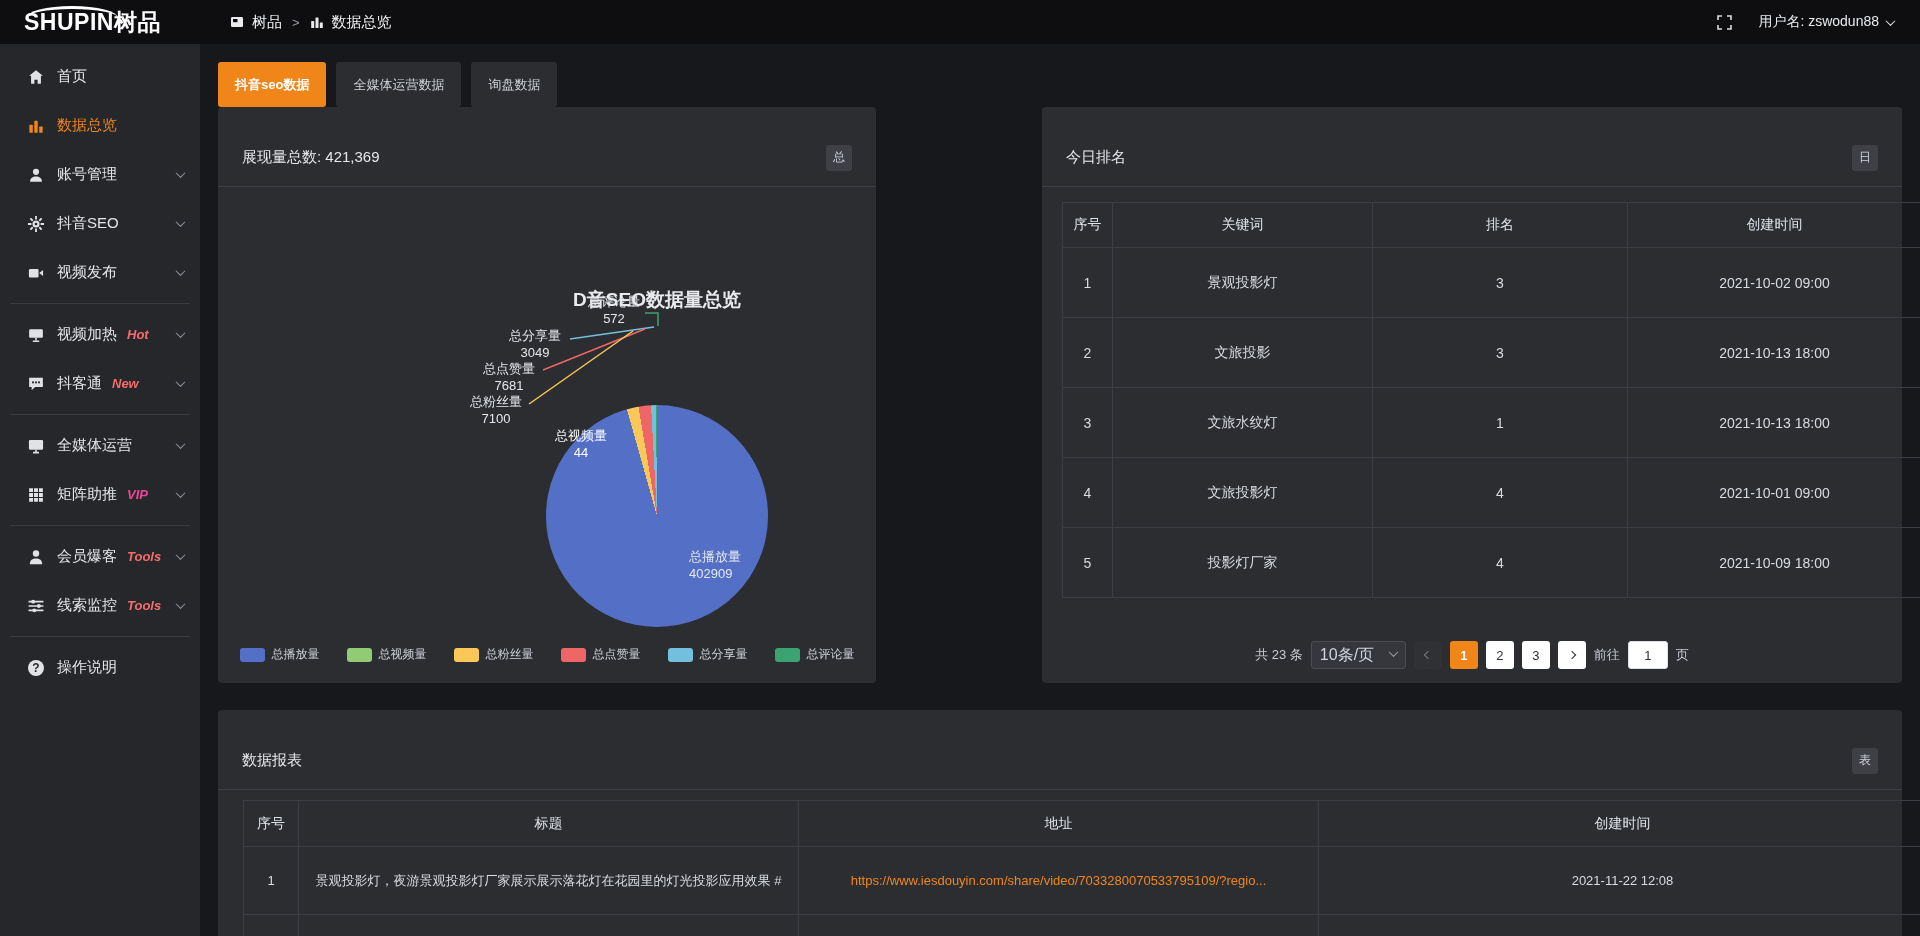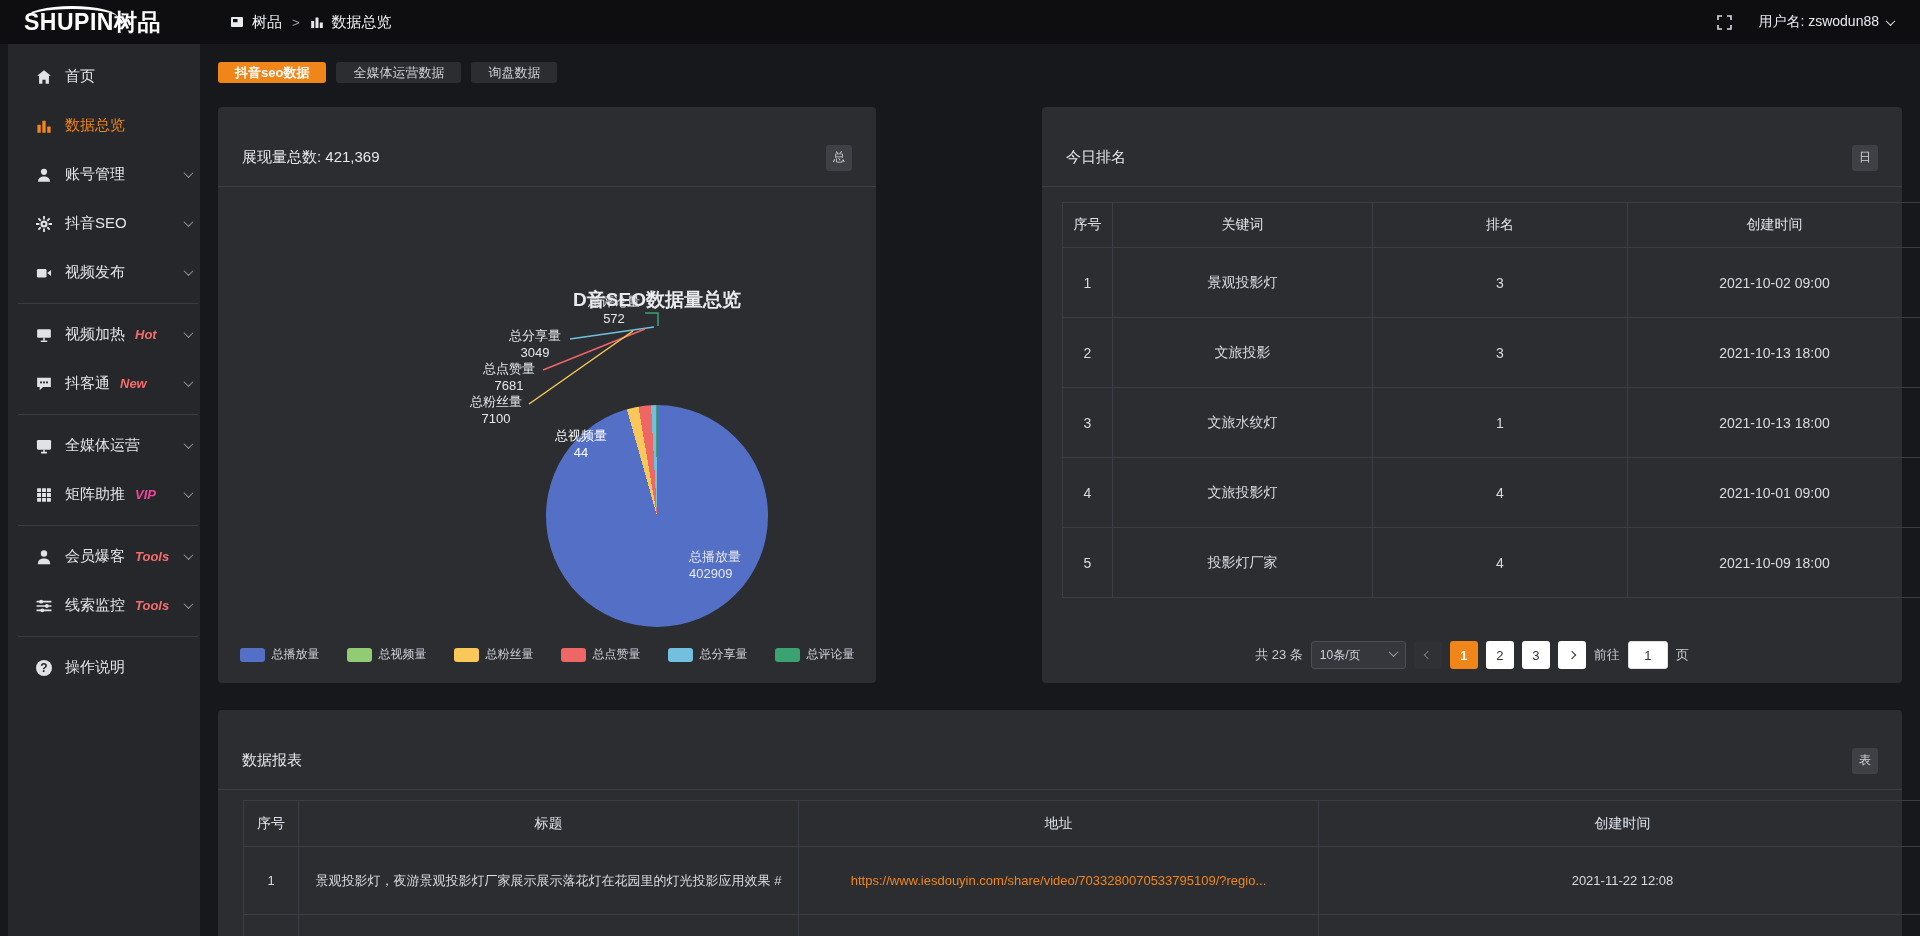--- a/index.html
+++ b/index.html
@@ -16,34 +16,34 @@
   .logo-arc{position:absolute;left:26px;top:-1px;width:92px;height:12px;border-top:3px solid #fff;border-radius:50% 50% 0 0/100% 100% 0 0;}
   .crumbs{display:flex;align-items:center;gap:8px;margin-left:30px;color:#eef0f3;font-size:15px;}
   .crumbs .sep{color:var(--muted);font-size:13px;margin:0 2px;}
   .mini-icon{display:inline-flex;width:14px;height:14px;color:#e8eaee;}
   .header-right{margin-left:auto;display:flex;align-items:center;gap:26px;padding-right:26px;color:#e8eaee;font-size:14px;}
   .fs-icon{display:inline-flex;width:15px;height:15px;cursor:pointer;color:#d9dce1;}
   .user-menu{display:flex;align-items:center;gap:8px;cursor:pointer;}
   .chev{width:7px;height:7px;border-right:1.5px solid currentColor;border-bottom:1.5px solid currentColor;transform:rotate(45deg) translate(-1px,-1px);display:inline-block;}
 
   
-  aside{position:absolute;left:0;top:44px;bottom:0;width:200px;background:var(--sidebar);padding-top:8px;margin-left:8px;}
+  aside{position:absolute;left:0;top:44px;bottom:0;width:200px;background:var(--sidebar);padding-top:8px;}
   .s-item{height:49px;display:flex;align-items:center;padding:0 16px 0 28px;color:#e3e5e9;font-size:15px;cursor:pointer;}
   .s-item .s-icon{width:16px;height:16px;display:inline-flex;margin-right:13px;color:#e0e2e6;flex:0 0 auto;}
   .s-item.active{color:var(--accent);}
   .s-item.active .s-icon{color:var(--accent);}
   .s-badge{font-size:13px;font-style:italic;font-weight:700;margin-left:10px;}
   .s-item .chev{margin-left:auto;color:#9096a0;}
   .s-div{height:1px;background:#3a3c42;margin:6px 10px;}
   .qmark{width:16px;height:16px;border-radius:50%;background:#e0e2e6;color:#26272b;font-size:12px;font-weight:700;display:inline-flex;align-items:center;justify-content:center;}
 
   
   main{position:absolute;left:200px;top:44px;right:0;bottom:0;background:var(--bg);overflow:hidden;}
   .tabs{position:absolute;left:18px;top:18px;display:flex;gap:10px;}
-  .tab{height:21px;padding:0 17px;border:none;border-radius:3px;background:#2b2d31;color:#cfd2d8;font-size:13px;cursor:pointer;}
+  .tab{height:45px;padding:0 17px;border:none;border-radius:3px;background:#2b2d31;color:#cfd2d8;font-size:13px;cursor:pointer;}
   .tab.active{background:var(--accent);color:#fff;font-weight:700;}
 
   .panel{position:absolute;background:var(--panel);border-radius:4px;}
   .panel-overview{left:18px;top:63px;width:658px;height:576px;}
   .panel-rank{left:842px;top:63px;width:860px;height:576px;}
   .panel-report{left:18px;top:666px;width:1684px;height:300px;}
   .panel-head{height:80px;padding:22px 24px 0;border-bottom:1px solid var(--border);display:flex;align-items:center;justify-content:space-between;color:#e6e8ec;font-size:15px;}
   .badge-btn{width:26px;height:26px;border-radius:3px;background:#3e4045;color:#ced2d9;font-size:12px;display:flex;align-items:center;justify-content:center;cursor:pointer;}
 
   
@@ -70,21 +70,21 @@
   .rank-table td{height:70px;}
   .report-table{position:absolute;left:25px;right:25px;top:90px;}
   .report-table th{height:46px;}
   .report-table td{height:68px;font-size:13px;}
   .report-table .title-cell{padding:0 10px;text-align:center;}
   .report-table .link-cell{color:var(--link);white-space:nowrap;text-overflow:ellipsis;padding:0 10px;cursor:pointer;}
   .row-partial td{height:40px;border-bottom:none;}
 
   
   .pagination{position:absolute;left:0;right:0;bottom:14px;display:flex;align-items:center;justify-content:center;gap:8px;font-size:13px;color:#c8cbd1;}
-  .pg-select{width:95px;height:28px;background:#35373c;border:1px solid #4a4d52;border-radius:3px;display:flex;align-items:center;justify-content:space-between;padding:0 8px;cursor:pointer;color:#cfd3da;font-size:12px;}
+  .pg-select{width:95px;height:28px;background:#35373c;border:1px solid #4a4d52;border-radius:3px;display:flex;align-items:center;justify-content:space-between;padding:0 8px;cursor:pointer;color:#cfd3da;font-size:16px;}
   .pg-select .chev{color:#9aa0a8;margin-top:-3px;}
   .pg-btn{width:28px;height:28px;border:none;border-radius:3px;display:flex;align-items:center;justify-content:center;font-size:13px;cursor:pointer;background:#fff;color:#303133;}
   .pg-btn.prev{background:#2f3135;color:#787c83;}
   .pg-btn.current{background:var(--accent);color:#fff;font-weight:700;}
   .pg-btn .chev{width:6px;height:6px;}
   .pg-btn .chev.left{transform:rotate(135deg);}
   .pg-btn .chev.right{transform:rotate(-45deg);}
   .pg-input{width:40px;height:28px;border:1px solid #dcdfe6;border-radius:3px;background:#fff;color:#303133;text-align:center;font-size:13px;}
 </style>
 </head>

